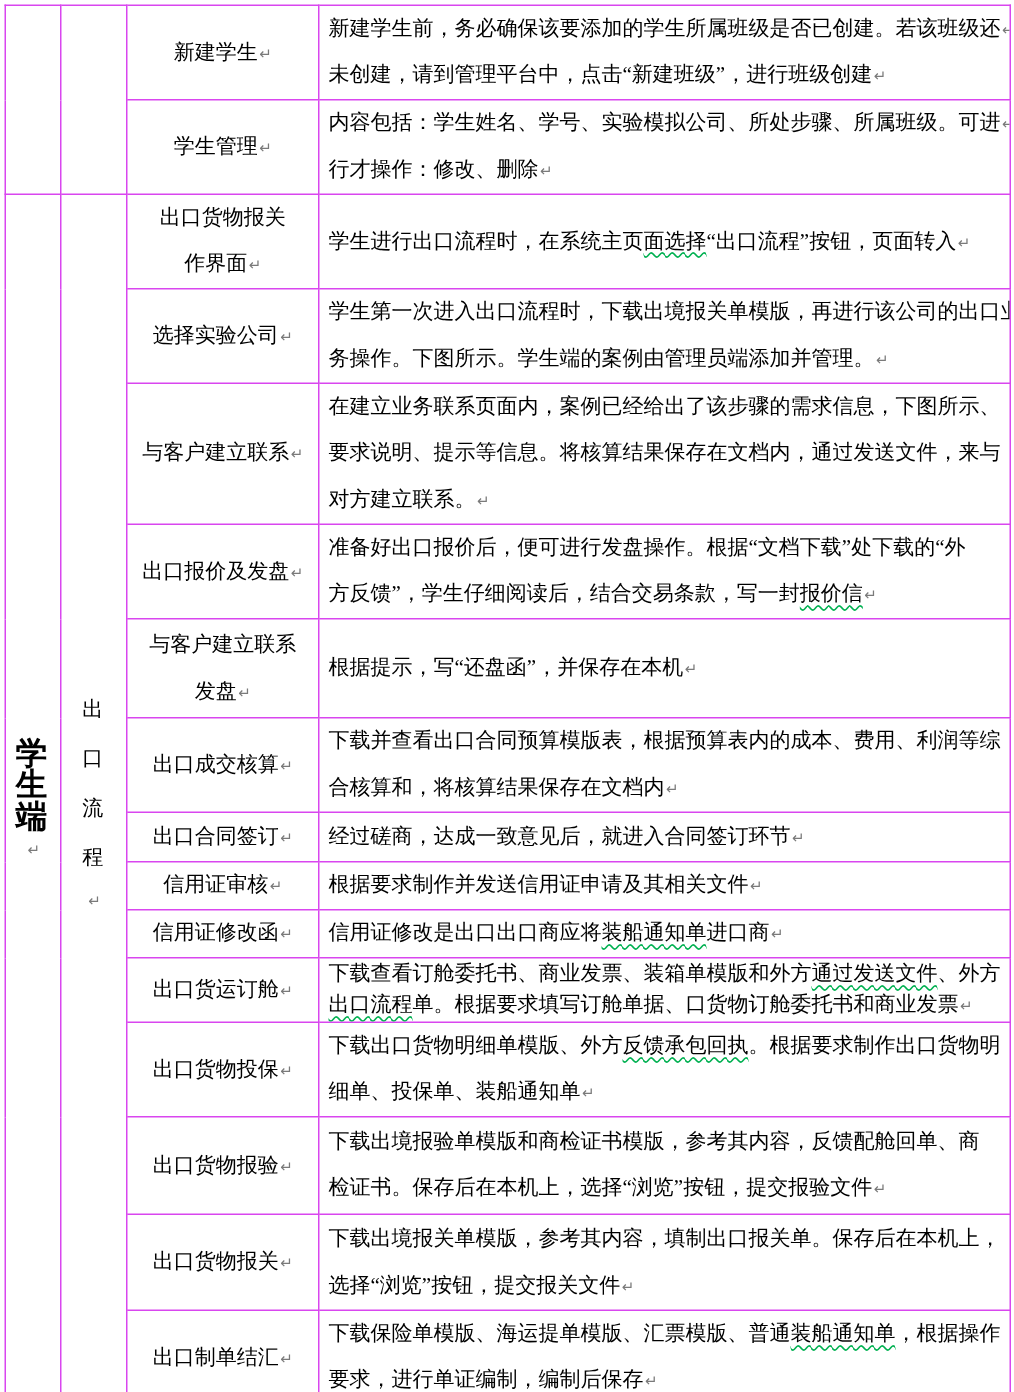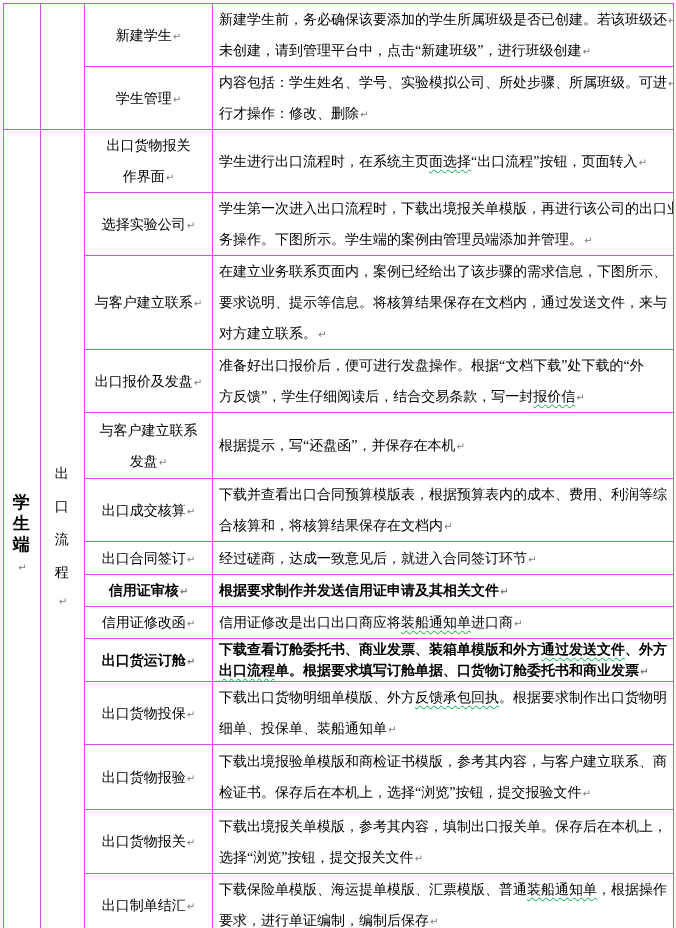--- a/index.html
+++ b/index.html
@@ -12,21 +12,21 @@
     position:absolute;left:3px;top:3px;width:670px;
     border-collapse:collapse;table-layout:fixed;
     border:1px solid #000;border-bottom:2px solid #000;
   }
   td{border:1px solid #d946ef;padding:0;vertical-align:middle;overflow:hidden;}
   td.label-cell{text-align:center;font-size:14px;line-height:31px;}
   td.desc-cell{font-size:14px;line-height:31px;padding:0 6px;}
   td.desc-cell .line{white-space:nowrap;}
   tr.tight td.desc-cell{line-height:21px;}
   .v-text{margin:0 auto;word-break:break-all;text-align:left;}
-  .v-primary{width:1.1em;font-weight:bold;font-size:17px;line-height:21px;}
+  .v-primary{width:1.1em;font-weight:bold;font-size:21px;line-height:21px;}
   .v-secondary{width:1.1em;font-size:14px;line-height:33px;}
   .pmark{
     color:#7a7a7a;font-size:10px;line-height:1;
     font-family:"DejaVu Sans","Liberation Sans",sans-serif;margin-left:1px;
   }
   .side-mark{display:block;text-align:center;margin-top:2px;}
   .wavy{
     text-decoration:underline wavy #00b050;
     text-decoration-thickness:1px;text-underline-offset:3px;
     text-decoration-skip-ink:none;
@@ -128,37 +128,37 @@
           </td>
         </tr>
         <tr style="height: 33px;">
           <td class="label-cell">
             <div class="line">出口合同签订<span class="pmark">↵</span></div>
           </td>
           <td class="desc-cell">
             <div class="line">经过磋商，达成一致意见后，就进入合同签订环节<span class="pmark">↵</span></div>
           </td>
         </tr>
-        <tr style="height: 32px; font-weight: bold;">
+        <tr style="height: 32px;">
           <td class="label-cell">
             <div class="line">信用证审核<span class="pmark">↵</span></div>
           </td>
           <td class="desc-cell">
             <div class="line">根据要求制作并发送信用证申请及其相关文件<span class="pmark">↵</span></div>
           </td>
         </tr>
         <tr style="height: 32px;">
           <td class="label-cell">
             <div class="line">信用证修改函<span class="pmark">↵</span></div>
           </td>
           <td class="desc-cell">
             <div class="line">信用证修改是出口出口商应将<span class="wavy">装船通知单</span>进口商<span class="pmark">↵</span></div>
           </td>
         </tr>
-        <tr class="tight" style="height: 40px; font-weight: bold;">
+        <tr class="tight" style="height: 40px;">
           <td class="label-cell">
             <div class="line">出口货运订舱<span class="pmark">↵</span></div>
           </td>
           <td class="desc-cell">
             <div class="line">下载查看订舱委托书、商业发票、装箱单模版和外方<span class="wavy">通过发送文件</span>、外方</div>
             <div class="line"><span class="wavy">出口流程</span>单。根据要求填写订舱单据、口货物订舱委托书和商业发票<span class="pmark">↵</span></div>
           </td>
         </tr>
         <tr style="height: 63px;">
           <td class="label-cell">
@@ -167,21 +167,21 @@
           <td class="desc-cell">
             <div class="line">下载出口货物明细单模版、外方<span class="wavy">反馈承包回执</span>。根据要求制作出口货物明</div>
             <div class="line">细单、投保单、装船通知单<span class="pmark">↵</span></div>
           </td>
         </tr>
         <tr style="height: 65px;">
           <td class="label-cell">
             <div class="line">出口货物报验<span class="pmark">↵</span></div>
           </td>
           <td class="desc-cell">
-            <div class="line">下载出境报验单模版和商检证书模版，参考其内容，与客户建立联系、商</div>
+            <div class="line">下载出境报验单模版和商检证书模版，参考其内容，反馈配舱回单、商</div>
             <div class="line">检证书。保存后在本机上，选择“浏览”按钮，提交报验文件<span class="pmark">↵</span></div>
           </td>
         </tr>
         <tr style="height: 64px;">
           <td class="label-cell">
             <div class="line">出口货物报关<span class="pmark">↵</span></div>
           </td>
           <td class="desc-cell">
             <div class="line">下载出境报关单模版，参考其内容，填制出口报关单。保存后在本机上，</div>
             <div class="line">选择“浏览”按钮，提交报关文件<span class="pmark">↵</span></div>

